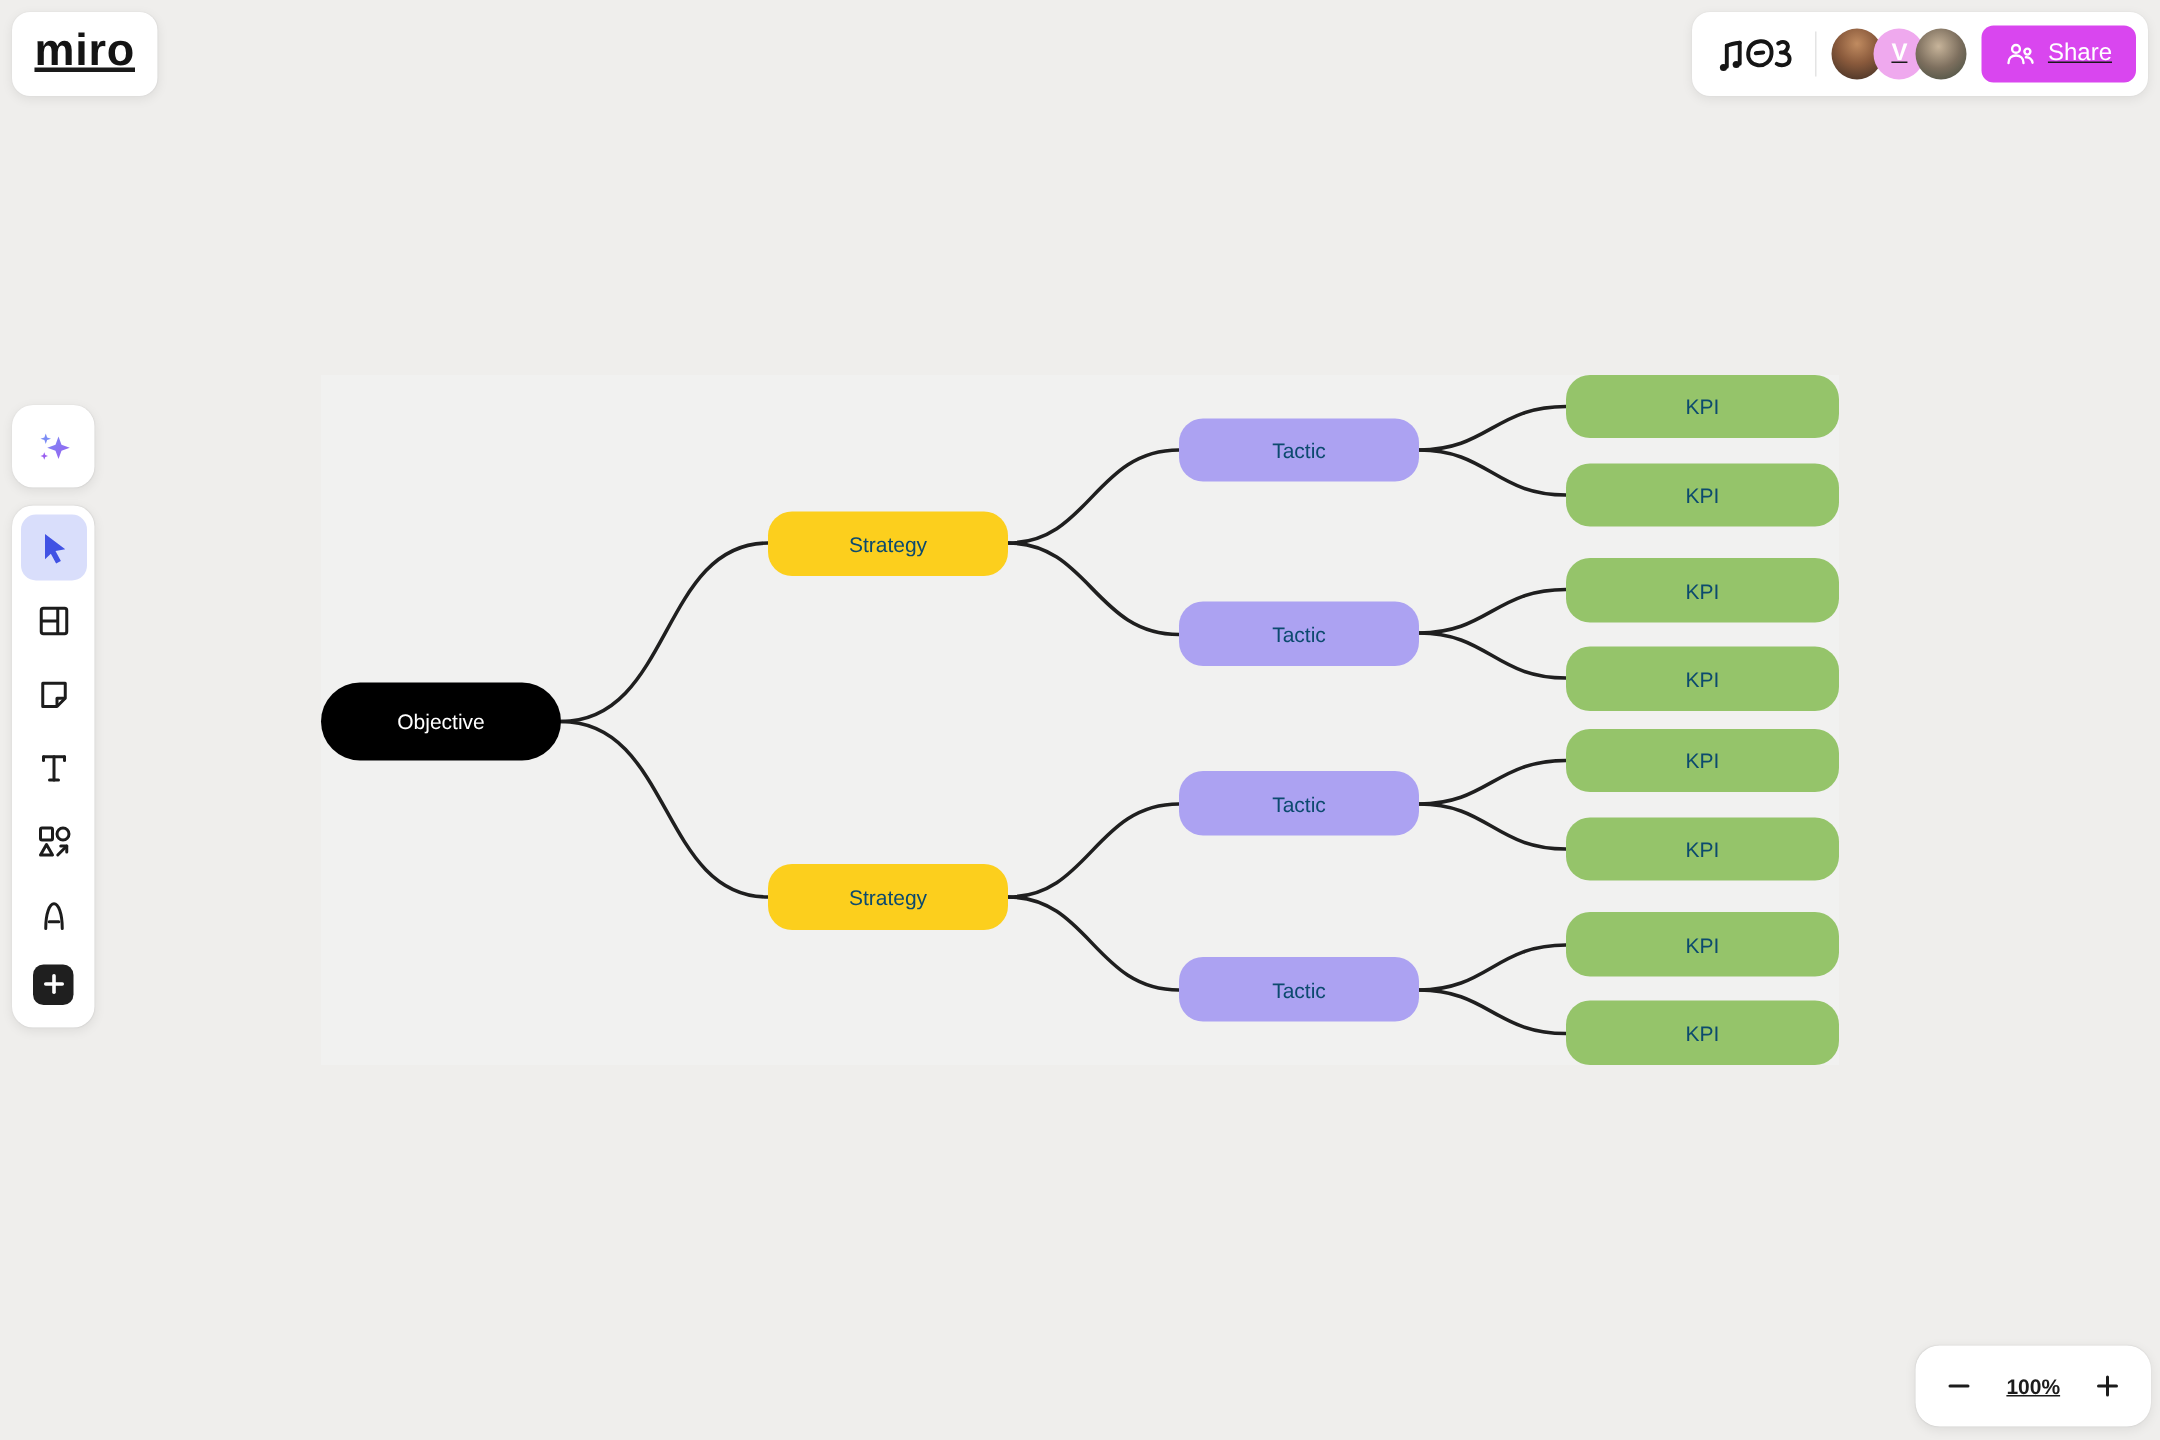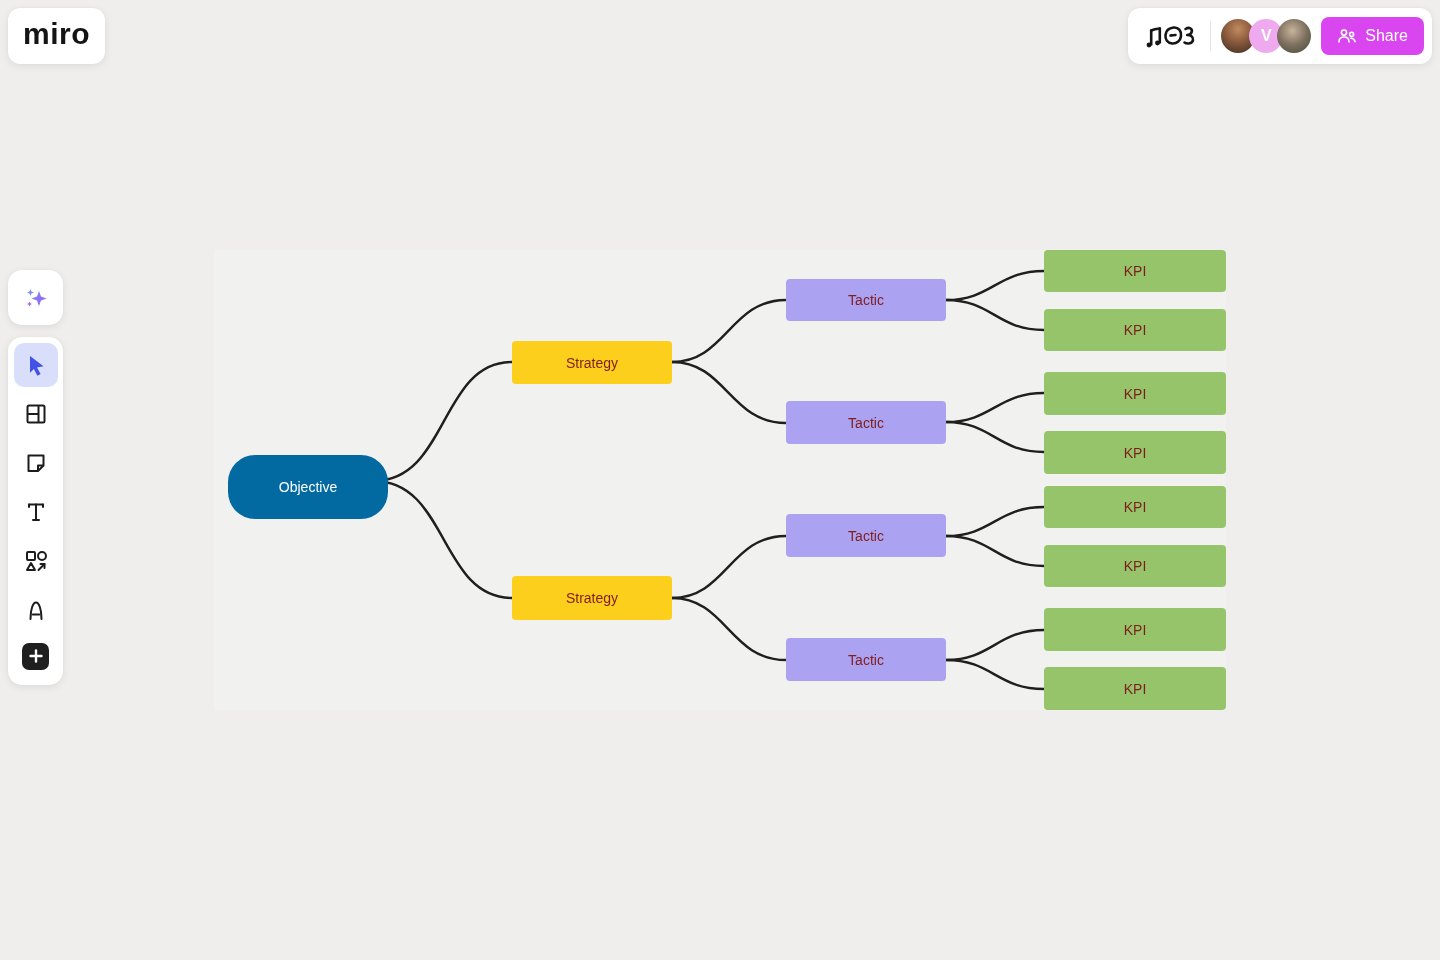--- a/index.html
+++ b/index.html
@@ -13,20 +13,21 @@
   .canvas { position: absolute; inset: 0; }
   .board-frame {
     position: absolute; left: 214px; top: 250px; width: 1012px; height: 460px;
     background: #f1f1f0;
   }
   
   .card {
     background: #ffffff;
     border-radius: 12px;
     box-shadow: 0 2px 8px rgba(0,0,0,0.08), 0 0 1px rgba(0,0,0,0.08);
+    text-decoration: underline;
   }
   .logo-card {
     position: absolute; left: 8px; top: 8px; width: 97px; height: 56px;
     display: flex; align-items: center; justify-content: center;
   }
   .logo-text {
     font-size: 30px; font-weight: 700; letter-spacing: 0.5px; color: #141414;
     line-height: 1; padding-bottom: 4px;
   }
   .topbar-card {
@@ -70,21 +71,21 @@
   .tool.active { background: #d9defb; }
   .tool.add-tile { width: 44px; height: 38px; }
   .add-square {
     width: 27px; height: 27px; background: #1f1f1f; border-radius: 7px;
     display: flex; align-items: center; justify-content: center;
   }
   
   .connectors { position: absolute; left: 0; top: 0; pointer-events: none; }
   .node {
     position: absolute; display: flex; align-items: center; justify-content: center;
-    font-size: 14px; color: #7f1d1d; border-radius: 4px; cursor: pointer;
+    font-size: 14px; color: #0c4a6e; border-radius: 16px; cursor: pointer;
   }
   .node.objective { border-radius: 27px; color: #ffffff; }
   
   .zoom-card {
     position: absolute; left: 1277px; top: 897px; width: 157px; height: 54px;
     border-radius: 16px; display: flex; align-items: center; justify-content: space-between;
     padding: 0 10px;
   }
   .zoom-btn {
     width: 38px; height: 38px; border: none; background: transparent; border-radius: 8px;
@@ -110,21 +111,21 @@
       <path d="M946,300 C992,300 997,330 1044,330"></path>
       <path d="M946,422 C992,422 997,393 1044,393"></path>
       <path d="M946,422 C992,422 997,452 1044,452"></path>
       <path d="M946,536 C992,536 997,507 1044,507"></path>
       <path d="M946,536 C992,536 997,566 1044,566"></path>
       <path d="M946,660 C992,660 997,630 1044,630"></path>
       <path d="M946,660 C992,660 997,689 1044,689"></path>
     </g>
   </svg>
 
-  <div class="node objective" style="left:228px; top:455px; width:160px; height:64px; background:#0369a1;">Objective</div>
+  <div class="node objective" style="left:214px; top:455px; width:160px; height:52px; background:#000000;">Objective</div>
 
   <div class="node" style="left:512px; top:341px; width:160px; height:43px; background:#fccf1d;">Strategy</div>
   <div class="node" style="left:512px; top:576px; width:160px; height:44px; background:#fccf1d;">Strategy</div>
 
   <div class="node" style="left:786px; top:279px; width:160px; height:42px; background:#aca2f2;">Tactic</div>
   <div class="node" style="left:786px; top:401px; width:160px; height:43px; background:#aca2f2;">Tactic</div>
   <div class="node" style="left:786px; top:514px; width:160px; height:43px; background:#aca2f2;">Tactic</div>
   <div class="node" style="left:786px; top:638px; width:160px; height:43px; background:#aca2f2;">Tactic</div>
 
   <div class="node" style="left:1044px; top:250px; width:182px; height:42px; background:#95c46a;">KPI</div>
@@ -250,13 +251,27 @@
     <button class="tool add-tile">
       <span class="add-square">
         <svg width="14" height="14" viewBox="0 0 14 14" stroke="#ffffff" stroke-width="2.4" stroke-linecap="round">
           <path d="M7 1.5 V12.5"></path>
           <path d="M1.5 7 H12.5"></path>
         </svg>
       </span>
     </button>
   </div>
 
+  <div class="card zoom-card">
+    <button class="zoom-btn">
+      <svg width="18" height="18" viewBox="0 0 18 18" stroke="#1c1c1c" stroke-width="2" stroke-linecap="round">
+        <path d="M3 9 H15"></path>
+      </svg>
+    </button>
+    <div class="zoom-level">100%</div>
+    <button class="zoom-btn">
+      <svg width="18" height="18" viewBox="0 0 18 18" stroke="#1c1c1c" stroke-width="2" stroke-linecap="round">
+        <path d="M9 3 V15"></path>
+        <path d="M3 9 H15"></path>
+      </svg>
+    </button>
+  </div>
 </div>
 
 </body></html>

